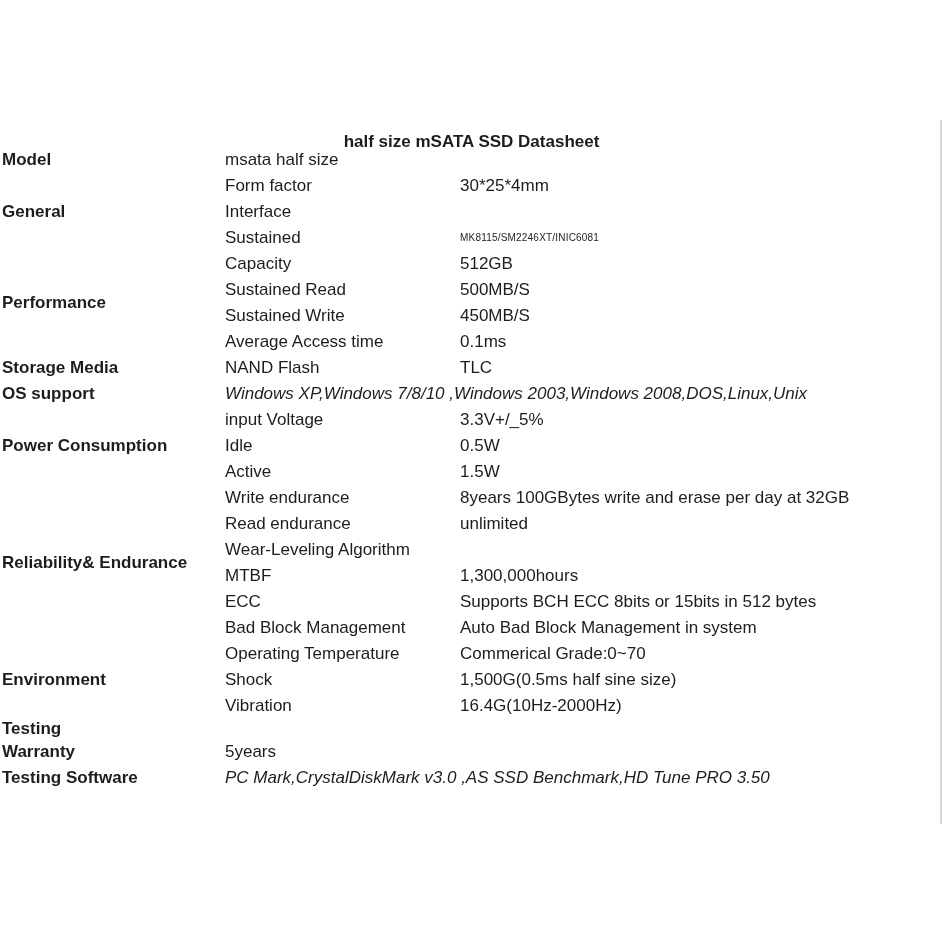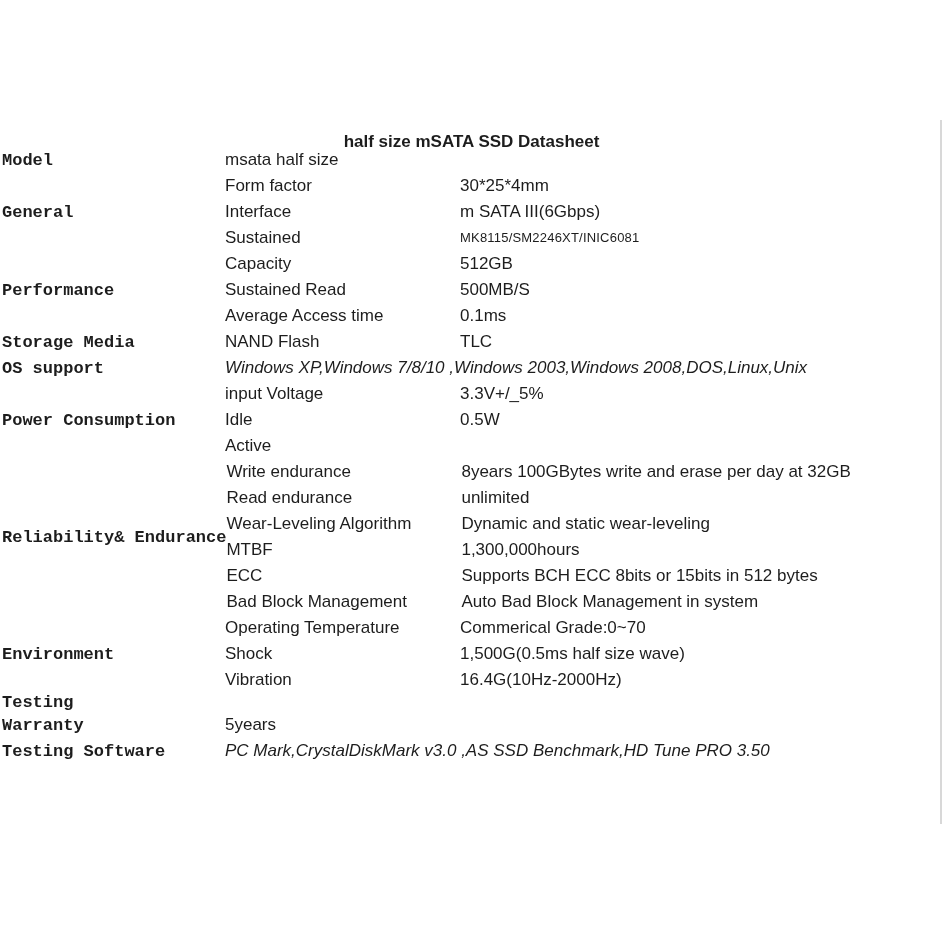--- a/index.html
+++ b/index.html
@@ -36,21 +36,20 @@
   }
   .group {
     display: flex;
   }
   .cat {
     flex: 0 0 223px;
     display: flex;
     align-items: center;
     font-weight: 700;
     white-space: nowrap;
-    font-family: Liberation Mono, monospace;
   }
   .rows {
     flex: 1 1 auto;
     min-width: 0;
   }
   .row {
     display: flex;
     height: 26px;
     line-height: 26px;
   }
@@ -60,21 +59,21 @@
   }
   .prop.span {
     flex: 1 1 auto;
     font-style: italic;
   }
   .val {
     flex: 1 1 auto;
     white-space: nowrap;
   }
   .val.small {
-    font-size: 13px;
+    font-size: 10px;
     letter-spacing: 0.2px;
   }
   .right-divider {
     position: absolute;
     left: 940px;
     top: 120px;
     width: 2px;
     height: 704px;
     background: #d8d8d8;
   }
@@ -96,40 +95,43 @@
       </div>
       <div class="group">
         <div class="cat">General</div>
         <div class="rows">
           <div class="row">
             <div class="prop">Form factor</div>
             <div class="val">30*25*4mm</div>
           </div>
           <div class="row">
             <div class="prop">Interface</div>
-            <div class="val">m SATA III(6Gbps)</div>
           </div>
           <div class="row">
             <div class="prop">Sustained</div>
             <div class="val small">MK8115/SM2246XT/INIC6081</div>
           </div>
         </div>
       </div>
       <div class="group">
         <div class="cat">Performance</div>
         <div class="rows">
           <div class="row">
             <div class="prop">Capacity</div>
             <div class="val">512GB</div>
           </div>
           <div class="row">
             <div class="prop">Sustained Read</div>
             <div class="val">500MB/S</div>
           </div>
           <div class="row">
+            <div class="prop">Sustained Write</div>
+            <div class="val">450MB/S</div>
+          </div>
+          <div class="row">
             <div class="prop">Average Access time</div>
             <div class="val">0.1ms</div>
           </div>
         </div>
       </div>
       <div class="group">
         <div class="cat">Storage Media</div>
         <div class="rows">
           <div class="row">
             <div class="prop">NAND Flash</div>
@@ -152,37 +154,37 @@
           <div class="row">
             <div class="prop">input Voltage</div>
             <div class="val">3.3V+/_5%</div>
           </div>
           <div class="row">
             <div class="prop">Idle</div>
             <div class="val">0.5W</div>
           </div>
           <div class="row">
             <div class="prop">Active</div>
+            <div class="val">1.5W</div>
           </div>
         </div>
       </div>
       <div class="group">
         <div class="cat">Reliability&amp; Endurance</div>
         <div class="rows">
           <div class="row">
             <div class="prop">Write endurance</div>
             <div class="val">8years 100GBytes write and erase per day at 32GB</div>
           </div>
           <div class="row">
             <div class="prop">Read endurance</div>
             <div class="val">unlimited</div>
           </div>
           <div class="row">
             <div class="prop">Wear-Leveling Algorithm</div>
-            <div class="val">Dynamic and static wear-leveling</div>
           </div>
           <div class="row">
             <div class="prop">MTBF</div>
             <div class="val">1,300,000hours</div>
           </div>
           <div class="row">
             <div class="prop">ECC</div>
             <div class="val">Supports BCH ECC 8bits or 15bits in 512 bytes</div>
           </div>
           <div class="row">
@@ -193,21 +195,21 @@
       </div>
       <div class="group">
         <div class="cat">Environment</div>
         <div class="rows">
           <div class="row">
             <div class="prop">Operating Temperature</div>
             <div class="val">Commerical Grade:0~70</div>
           </div>
           <div class="row">
             <div class="prop">Shock</div>
-            <div class="val">1,500G(0.5ms half size wave)</div>
+            <div class="val">1,500G(0.5ms half sine size)</div>
           </div>
           <div class="row">
             <div class="prop">Vibration</div>
             <div class="val">16.4G(10Hz-2000Hz)</div>
           </div>
         </div>
       </div>
       <div class="group">
         <div class="cat">Testing</div>
       </div>

